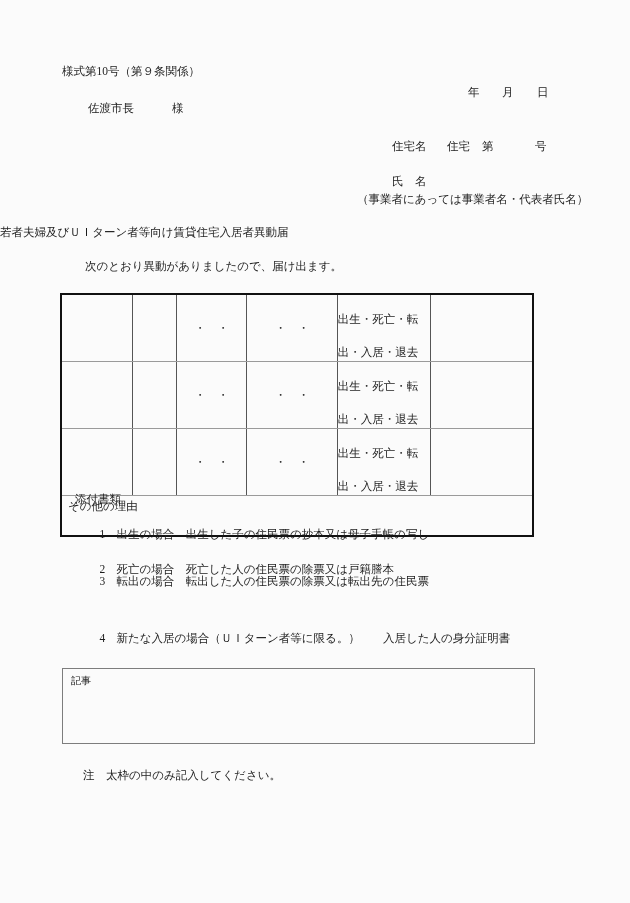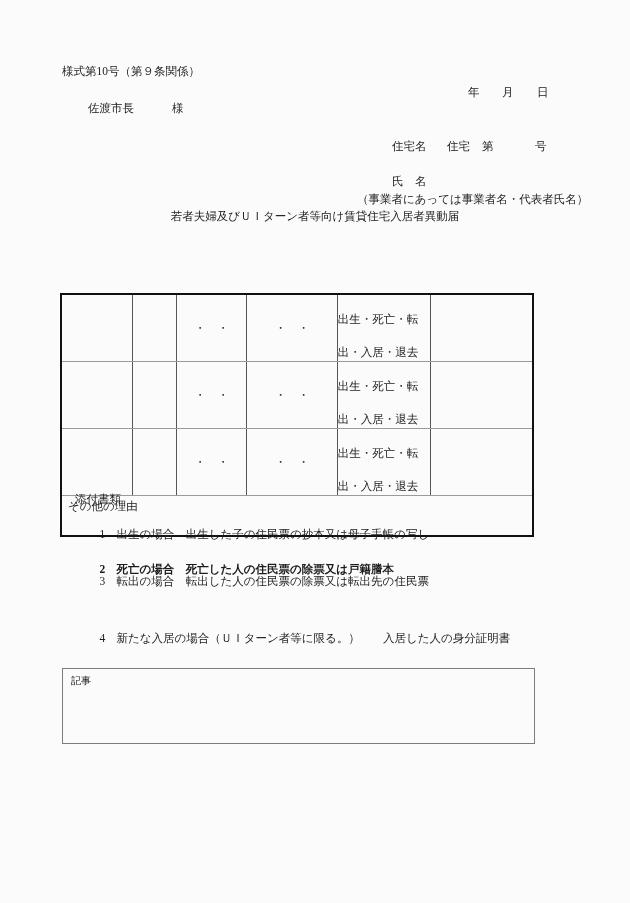--- a/index.html
+++ b/index.html
@@ -19,21 +19,21 @@
   .date-month{left:502px;top:85px;}
   .date-day{left:537px;top:85px;}
   .addressee{left:88px;top:101px;}
   .honorific{left:172px;top:101px;}
   .housing-label{left:392px;top:139px;}
   .housing-word{left:447px;top:139px;}
   .housing-dai{left:482px;top:139px;}
   .housing-gou{left:535px;top:139px;}
   .name-label{left:392px;top:174px;}
   .name-note{left:357px;top:192px;}
-  .form-title{left:0;top:209px;width:630px;text-align:center;white-space:normal;}
+  .form-title{left:0;top:225px;width:630px;text-align:left;white-space:normal;}
   .intro{left:85px;top:259px;}
 
   
   table.movers{
     position:absolute;left:60px;top:293px;
     border-collapse:collapse;table-layout:fixed;
     width:474px;
     border:2px solid #111;
     font-size:11.5px;
   }
@@ -53,21 +53,21 @@
   td.dots{text-align:center;font-size:11.5px;}
   td.reason{padding:1px 3px 0 4px;vertical-align:middle;}
   td.reason .rline{line-height:17px;white-space:pre;margin-top:16px;}
   tr.other td{height:36px;vertical-align:top;padding:3px 0 0 6px;}
 
   
   .attach-heading{left:75px;top:492px;}
   .attach-item{position:absolute;left:88px;font-size:11.5px;line-height:14px;white-space:pre;}
   .attach-item .no{display:inline-block;min-width:8px;}
   .attach-item .itext{margin-left:9px;}
-  .ai-0{top:513px;} .ai-1{top:548px;font-weight:bold;} .ai-2{top:560px;} .ai-3{top:617px;}
+  .ai-0{top:513px;} .ai-1{top:548px;} .ai-2{top:560px;} .ai-3{top:617px;}
 
   
   .remarks-box{
     position:absolute;left:62px;top:668px;width:471px;height:74px;
     border:1px solid #7d7d7d;background:transparent;
   }
   .remarks-label{position:absolute;left:8px;top:5px;font-size:10px;line-height:14px;}
 
   
   .footer-note{left:83px;top:768px;}
@@ -88,20 +88,21 @@
 
   <div class="txt housing-label">住宅名</div>
   <div class="txt housing-word">住宅</div>
   <div class="txt housing-dai">第</div>
   <div class="txt housing-gou">号</div>
 
   <div class="txt name-label">氏　名</div>
   <div class="txt name-note">（事業者にあっては事業者名・代表者氏名）</div>
 
   <div class="txt form-title">若者夫婦及びＵＩターン者等向け賃貸住宅入居者異動届</div>
+  <div class="txt intro">次のとおり異動がありましたので、届け出ます。</div>
 
   <table class="movers">
     <colgroup>
       <col style="width:71px">
         <col style="width:44px">
         <col style="width:70px">
       <col style="width:90px">
         <col style="width:93px">
         <col style="width:102px">
     </colgroup>
@@ -161,14 +162,15 @@
     <span class="no">3</span><span class="itext">転出の場合　転出した人の住民票の除票又は転出先の住民票</span>
   </div>
   <div class="attach-item ai-3">
     <span class="no">4</span><span class="itext">新たな入居の場合（ＵＩターン者等に限る。）　　入居した人の身分証明書</span>
   </div>
 
   <div class="remarks-box">
     <div class="remarks-label">記事</div>
   </div>
 
+  <div class="txt footer-note">注　太枠の中のみ記入してください。</div>
 
 </div>
 
 </body></html>

